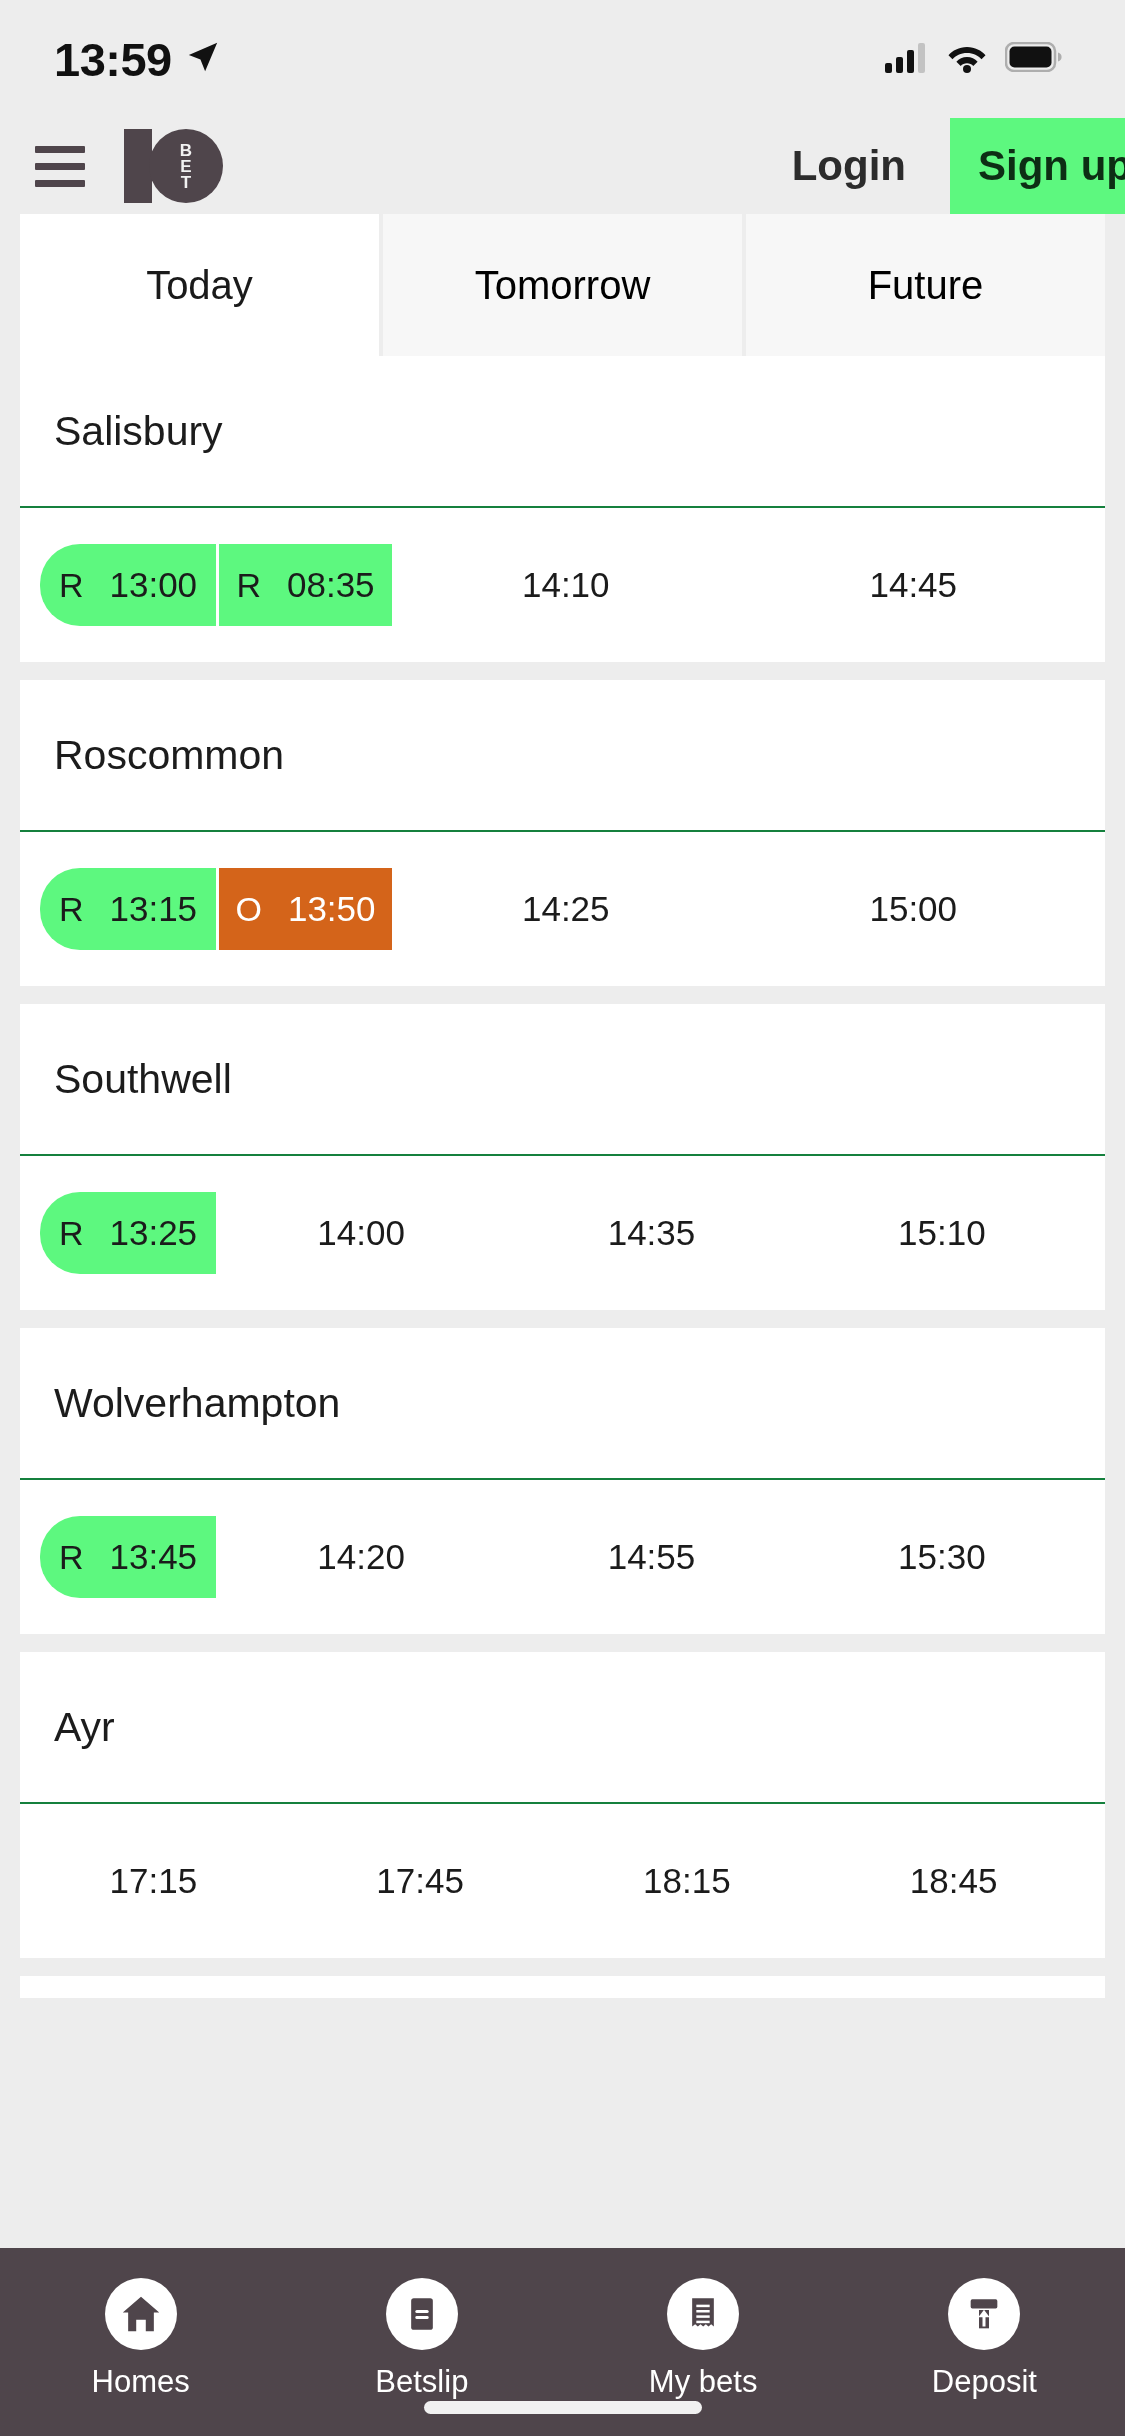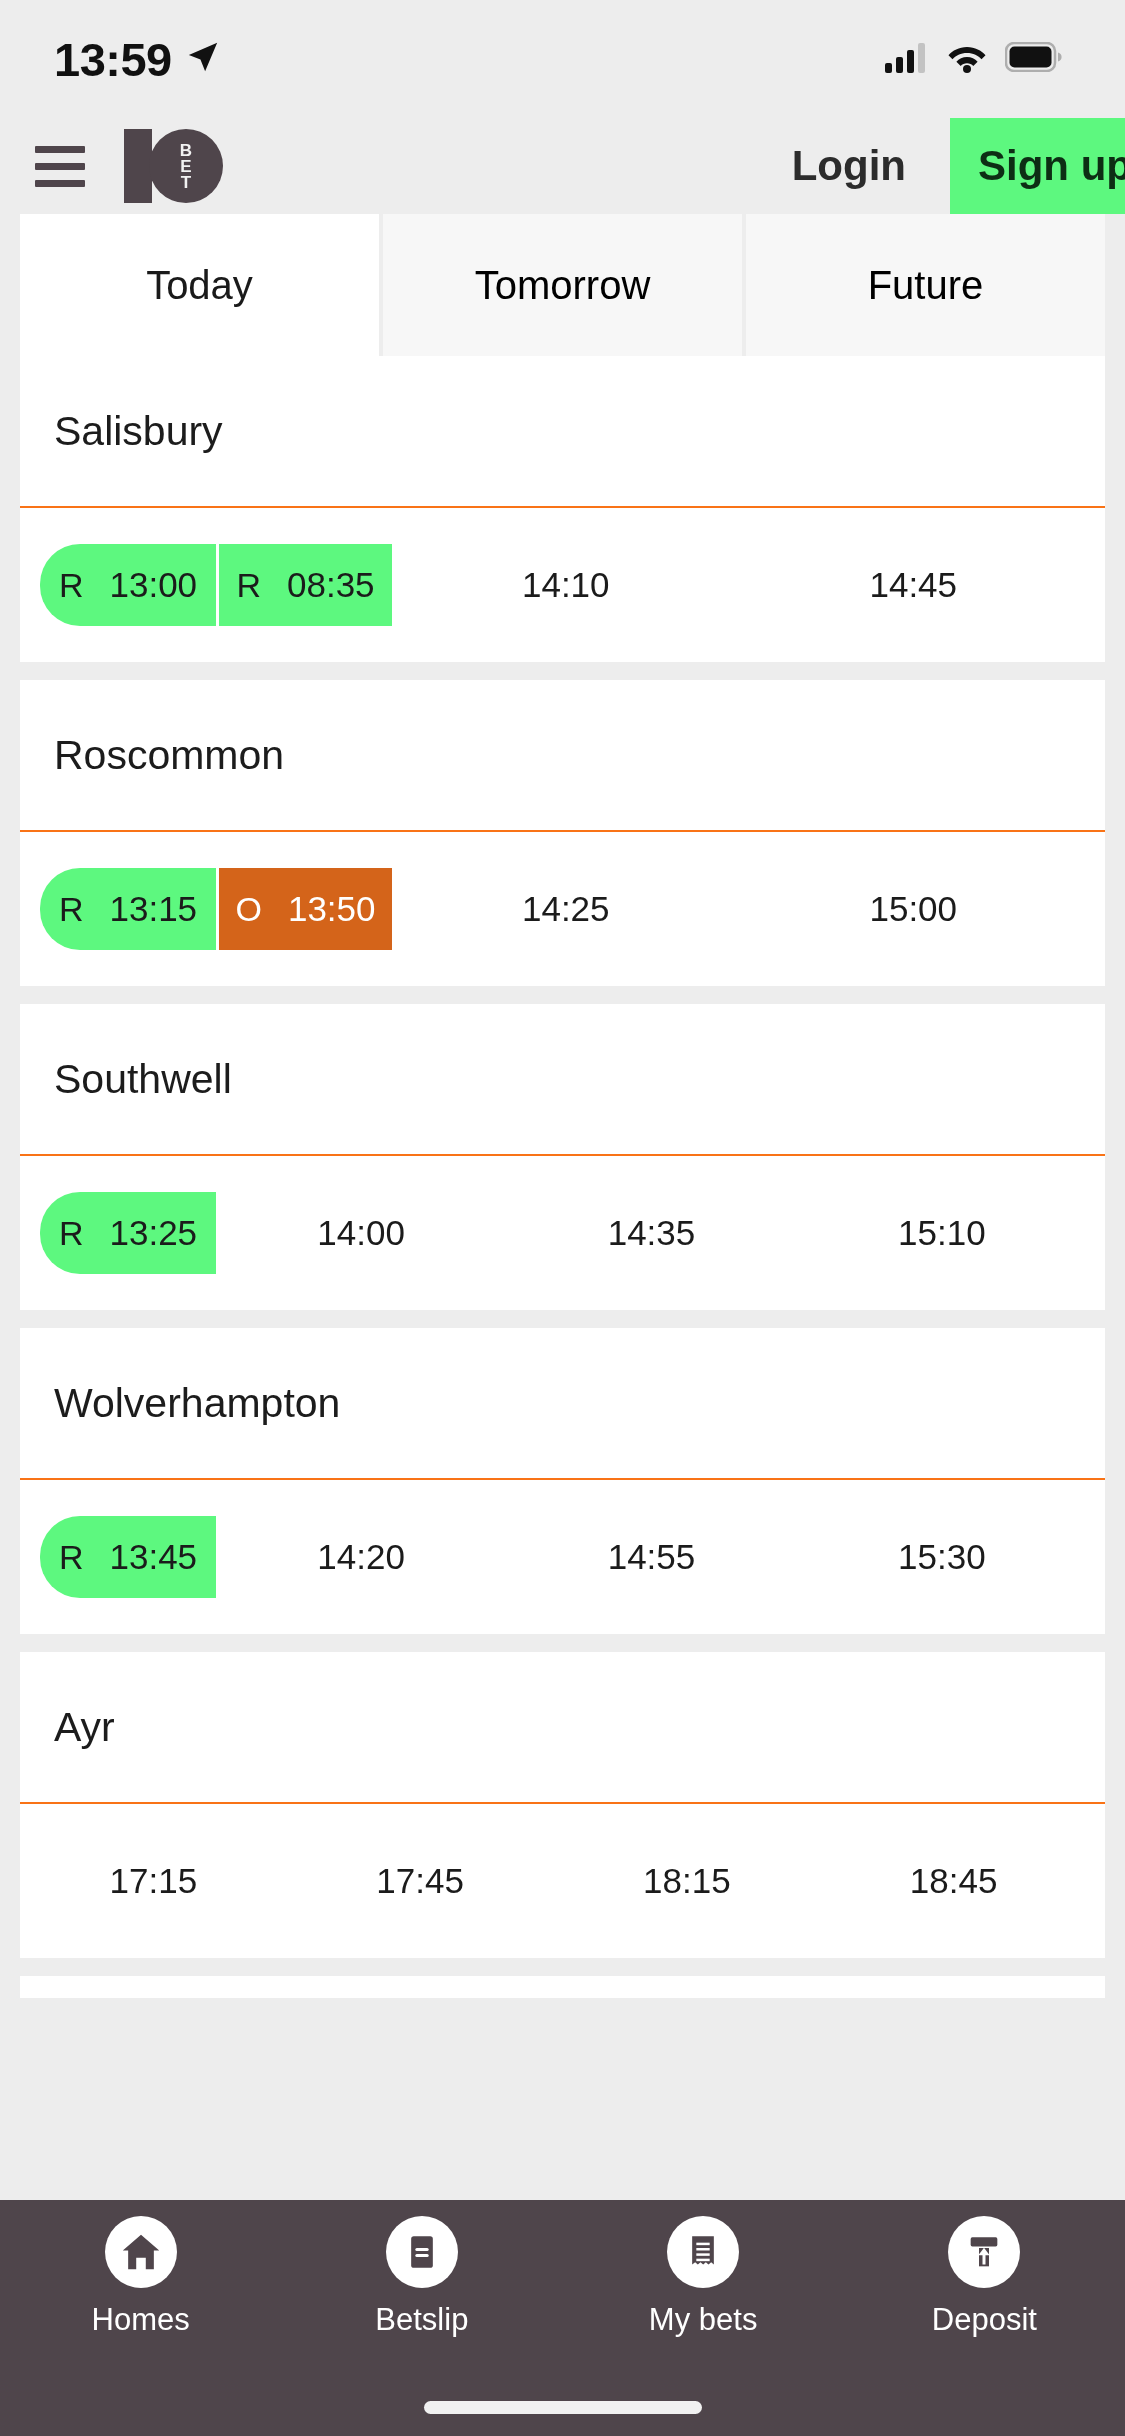--- a/index.html
+++ b/index.html
@@ -110,21 +110,21 @@
   }
   .card{
     background:#ffffff;
     margin-bottom:18px;
   }
   .card.firstcard{ margin-top:0; }
   .venue-row{
     height:152px;
     display:flex; align-items:center;
     padding-left:34px;
-    border-bottom:2px solid #f97316;
+    border-bottom:2px solid #15803d;
   }
   .venue-name{
     font-size:41px;
     color:#1c1c1c;
   }
   .races-row{
     height:154px;
     display:flex;
     align-items:center;
   }
@@ -170,25 +170,25 @@
     background:#ffffff;
     height:22px;
     margin-bottom:0;
   }
 
   
   .bottomnav{
     position:absolute;
     left:0; bottom:0;
     width:1125px;
-    height:236px;
+    height:188px;
     background:#4f454b;
     display:flex;
     align-items:flex-start;
-    padding-top:16px;
+    padding-top:30px;
   }
   .navitem{
     flex:1;
     display:flex;
     flex-direction:column;
     align-items:center;
     gap:14px;
   }
   .navicon{
     width:72px; height:72px;

